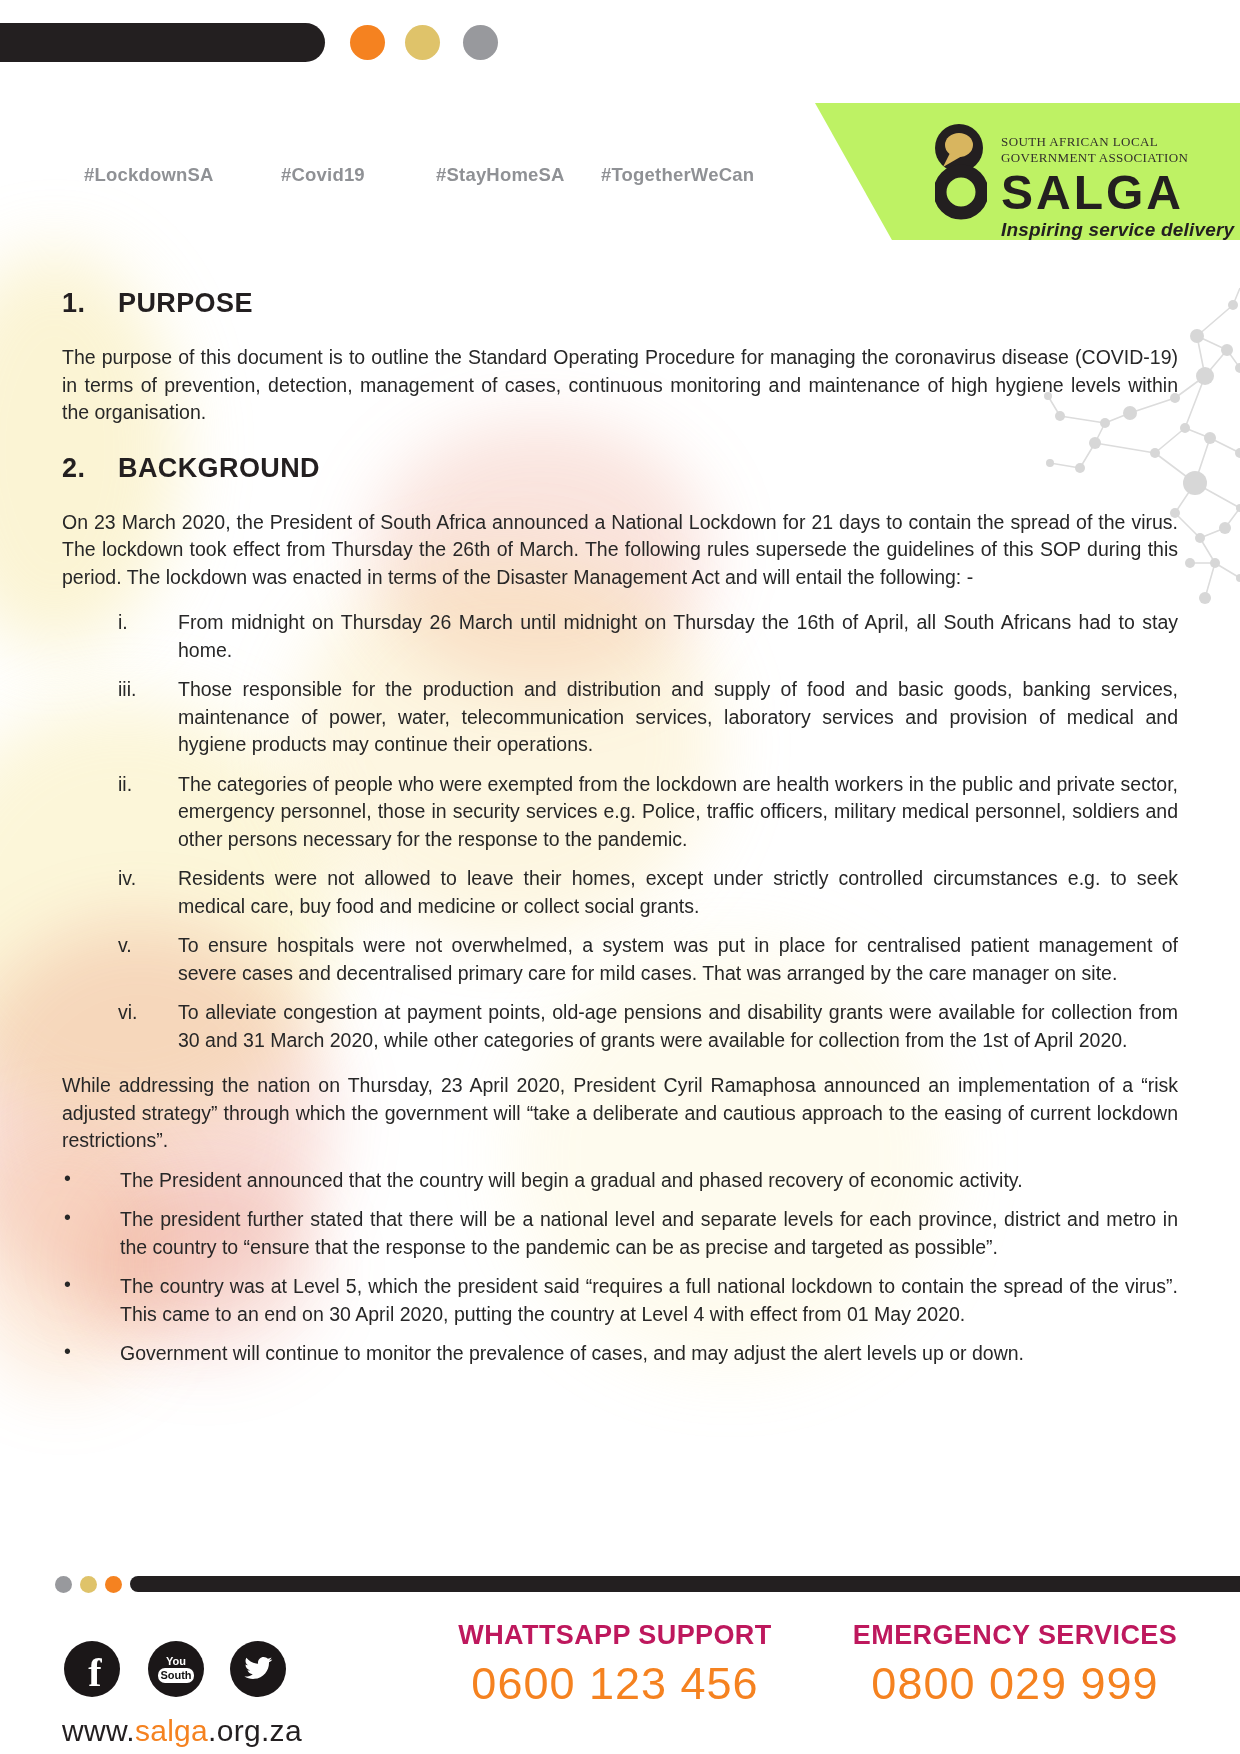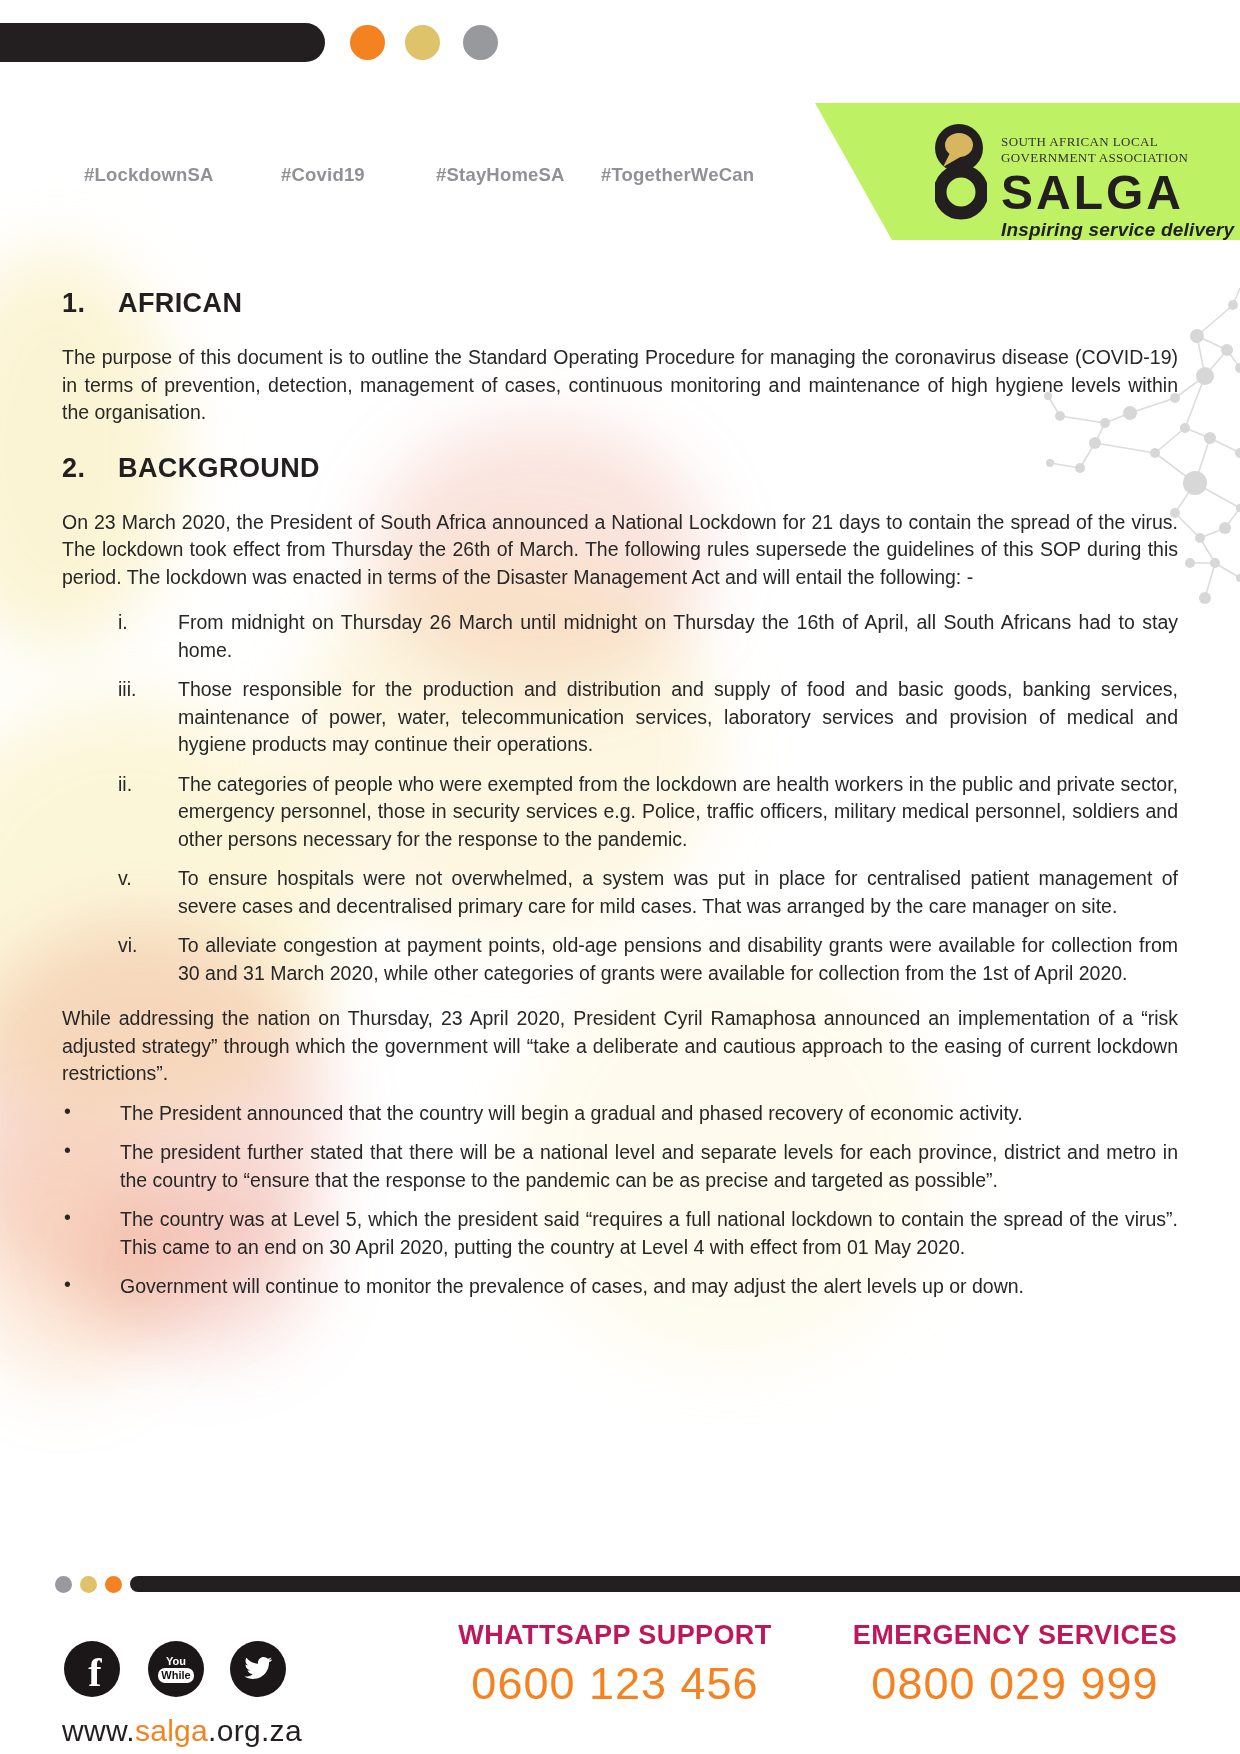--- a/index.html
+++ b/index.html
@@ -165,33 +165,34 @@
       <div class="logo-org">SOUTH AFRICAN LOCAL</div>
       <div class="logo-org">GOVERNMENT ASSOCIATION</div>
       <div class="logo-name">SALGA</div>
       <div class="logo-tagline">Inspiring service delivery</div>
     </div>
   </div>
 
   <div class="content">
 
     <div class="sec-h">
-      <span class="sec-num">1.</span><span>AFRICAN</span>
+      <span class="sec-num">1.</span><span>PURPOSE</span>
     </div>
     <p class="para">The purpose of this document is to outline the Standard Operating Procedure for managing the coronavirus disease (COVID-19) in terms of prevention, detection, management of cases, continuous monitoring and maintenance of high hygiene levels within the organisation.</p>
 
     <div class="sec-h" style="margin-top:26px;">
       <span class="sec-num">2.</span><span>BACKGROUND</span>
     </div>
     <p class="para">On 23 March 2020, the President of South Africa announced a National Lockdown for 21 days to contain the spread of the virus. The lockdown took effect from Thursday the 26th of March. The following rules supersede the guidelines of this SOP during this period. The lockdown was enacted in terms of the Disaster Management Act and will entail the following: -</p>
 
     <ol class="roman">
       <li><span class="rn">i.</span><span>From midnight on Thursday 26 March until midnight on Thursday the 16th of April, all South Africans had to stay home.</span></li>
       <li><span class="rn">iii.</span><span>Those responsible for the production and distribution and supply of food and basic goods, banking services, maintenance of power, water, telecommunication services, laboratory services and provision of medical and hygiene products may continue their operations.</span></li>
       <li><span class="rn">ii.</span><span>The categories of people who were exempted from the lockdown are health workers in the public and private sector, emergency personnel, those in security services e.g. Police, traffic officers, military medical personnel, soldiers and other persons necessary for the response to the pandemic.</span></li>
+      <li><span class="rn">iv.</span><span>Residents were not allowed to leave their homes, except under strictly controlled circumstances e.g. to seek medical care, buy food and medicine or collect social grants.</span></li>
       <li><span class="rn">v.</span><span>To ensure hospitals were not overwhelmed, a system was put in place for centralised patient management of severe cases and decentralised primary care for mild cases. That was arranged by the care manager on site.</span></li>
       <li><span class="rn">vi.</span><span>To alleviate congestion at payment points, old-age pensions and disability grants were available for collection from 30 and 31 March 2020, while other categories of grants were available for collection from the 1st of April 2020.</span></li>
     </ol>
 
     <p class="para closing">While addressing the nation on Thursday, 23 April 2020, President Cyril Ramaphosa announced an implementation of a “risk adjusted strategy” through which the government will “take a deliberate and cautious approach to the easing of current lockdown restrictions”.</p>
 
     <ul class="bullets">
       <li><span class="bm">•</span><span>The President announced that the country will begin a gradual and phased recovery of economic activity.</span></li>
       <li><span class="bm">•</span><span> The president further stated that there will be a national level and separate levels for each province, district and metro in the country to “ensure that the response to the pandemic can be as precise and targeted as possible”.</span></li>
       <li><span class="bm">•</span><span>The country was at Level 5, which the president said “requires a full national lockdown to contain the spread of the virus”. This came to an end on 30 April 2020, putting the country at Level 4 with effect from 01 May 2020.</span></li>
@@ -204,21 +205,21 @@
   <div class="dot bd bd3" style="background:#f58220;"></div>
   <div class="bottom-bar"></div>
 
   <div class="social">
     <div class="s-circle fb">
       <span class="fb-f">f</span>
     </div>
     <div class="s-circle yt">
       <div class="yt-inner">
         <div class="yt-you">You</div>
-        <div class="yt-tube">While</div>
+        <div class="yt-tube">South</div>
       </div>
     </div>
     <div class="s-circle tw">
       <svg width="30" height="26" viewBox="0 0 24 20">
         <path fill="#ffffff" d="M23.4,2.4c-0.8,0.4-1.7,0.6-2.6,0.8c0.9-0.6,1.6-1.5,2-2.5c-0.9,0.5-1.9,0.9-2.9,1.1 C19,0.9,17.8,0.3,16.5,0.3c-2.5,0-4.5,2-4.5,4.5c0,0.4,0,0.7,0.1,1C8.3,5.6,4.9,3.8,2.7,1C2.3,1.7,2,2.5,2,3.3 c0,1.6,0.8,2.9,2,3.7C3.3,7,2.6,6.8,2,6.4v0.1c0,2.2,1.6,4,3.6,4.4c-0.4,0.1-0.8,0.2-1.2,0.2c-0.3,0-0.6,0-0.8-0.1 c0.6,1.8,2.2,3.1,4.2,3.1c-1.5,1.2-3.5,1.9-5.6,1.9c-0.4,0-0.7,0-1.1-0.1c2,1.3,4.4,2,6.9,2c8.3,0,12.8-6.9,12.8-12.8 c0-0.2,0-0.4,0-0.6C21.9,4.2,22.7,3.4,23.4,2.4z"></path>
       </svg>
     </div>
   </div>
 
   <div class="site">

